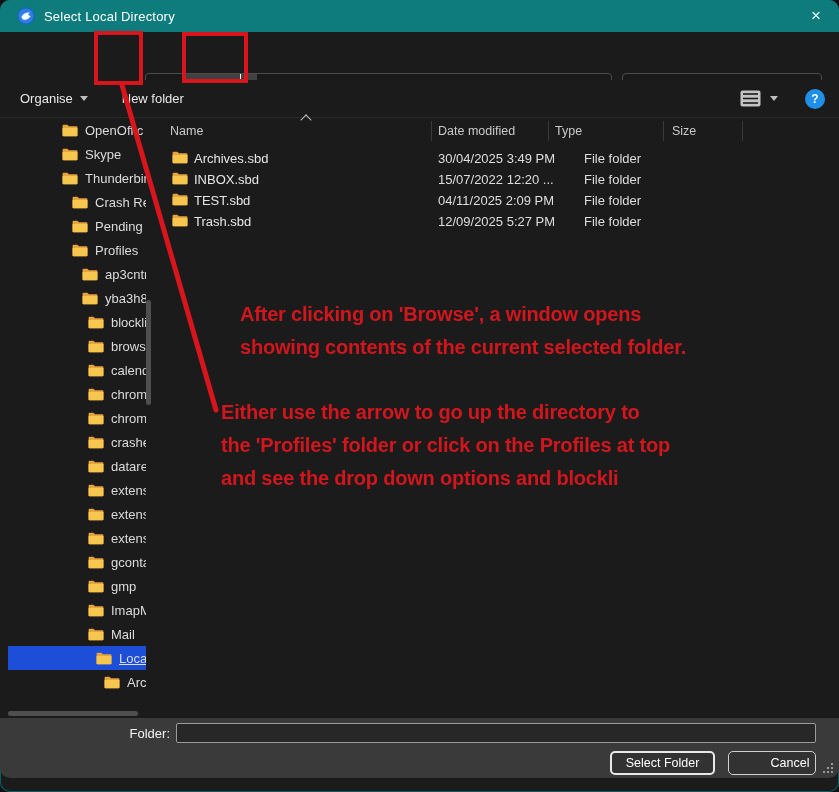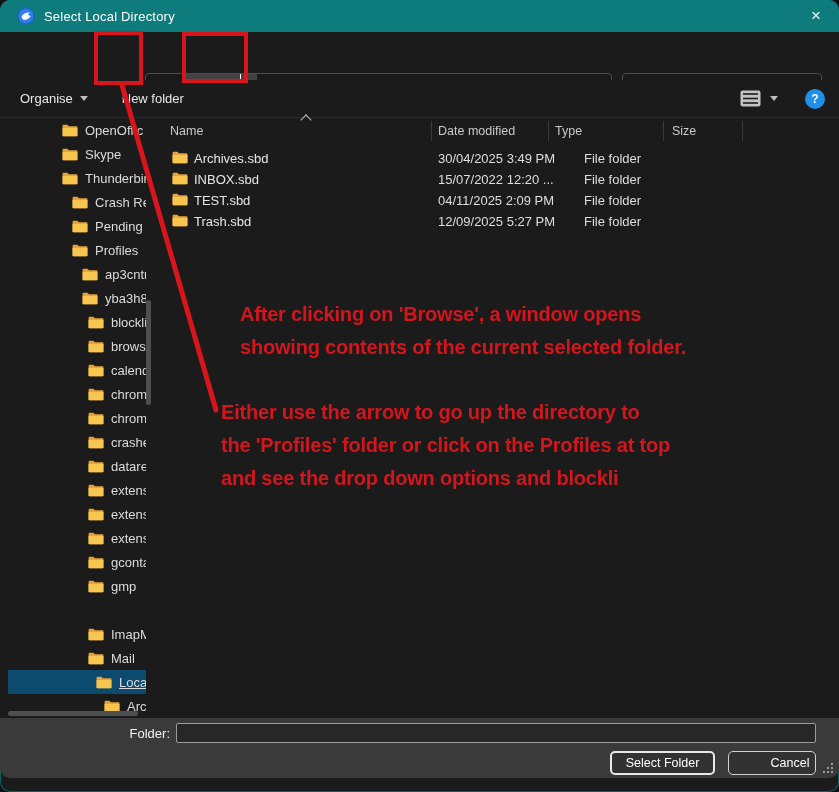--- a/index.html
+++ b/index.html
@@ -36,21 +36,21 @@
   .cmd-item{color:#e8e8e8;font-size:13px;display:flex;align-items:center;gap:7px;cursor:pointer;}
   .tri-down{width:0;height:0;border-left:4px solid transparent;border-right:4px solid transparent;border-top:5px solid #bdbdbd;}
   .cmd-right{margin-left:auto;display:flex;align-items:center;gap:9px;margin-right:14px;}
   .help-circle{width:20px;height:20px;border-radius:50%;background:#1f8fe8;color:#fff;font-size:12px;font-weight:bold;
                display:flex;align-items:center;justify-content:center;cursor:pointer;}
   
   .main{position:absolute;left:0;top:118px;width:100%;height:600px;background:#1b1b1b;}
   .tree{position:absolute;left:8px;top:0;width:138px;height:594px;overflow:hidden;}
   .tree-row{height:24px;display:flex;align-items:center;gap:7px;white-space:nowrap;overflow:hidden;color:#dcdcdc;
             font-size:13px;cursor:pointer;box-sizing:border-box;}
-  .tree-row.sel{background:#0c4a6e;text-decoration:underline;}
+  .tree-row.sel{background:#1d4ed8;text-decoration:underline;}
   .vscroll{position:absolute;left:146px;top:182px;width:5px;height:105px;background:#4f4f4f;border-radius:3px;}
   .hscroll{position:absolute;left:0px;top:593px;width:130px;height:5px;background:#4f4f4f;border-radius:3px;}
   .list{position:absolute;left:160px;top:0;right:0;height:100%;}
   .list-header{position:absolute;left:0;top:0;right:0;height:26px;color:#c9c9c9;font-size:12.5px;}
   .col-sep{position:absolute;top:3px;width:1px;height:20px;background:#3a3a3a;}
   .sort-caret{position:absolute;left:142px;top:-2px;width:7px;height:7px;border-left:1.4px solid #bdbdbd;
               border-top:1.4px solid #bdbdbd;transform:rotate(45deg);}
   .file-rows{position:absolute;left:0;top:30px;right:0;}
   .file-row{position:relative;height:21px;display:flex;align-items:center;color:#e6e6e6;font-size:13px;cursor:pointer;}
   .file-row .fname{margin-left:34px;}
@@ -340,21 +340,21 @@
         </div>
         <div class="tree-row" style="padding-left: 80px;">
           <span style="display: flex; flex: 0 0 auto;">
             <svg width="16" height="13" viewBox="0 0 17 14">
               <path d="M.5 1.8 Q.5.8 1.5.8 h4.2 l1.6 1.7 h8.2 q1 0 1 1 v8.7 q0 1-1 1 h-14 q-1 0-1-1z" fill="#e8a33d"></path>
               <path d="M.5 4.3 h16 v7.9 q0 1-1 1 h-14 q-1 0-1-1z" fill="#f7c64e"></path>
             </svg>
           </span>
           <span>gmp</span>
         </div>
-        <div class="tree-row" style="padding-left: 80px; margin-top: 24px;">
+        <div class="tree-row" style="padding-left: 80px;">
           <span style="display: flex; flex: 0 0 auto;">
             <svg width="16" height="13" viewBox="0 0 17 14">
               <path d="M.5 1.8 Q.5.8 1.5.8 h4.2 l1.6 1.7 h8.2 q1 0 1 1 v8.7 q0 1-1 1 h-14 q-1 0-1-1z" fill="#e8a33d"></path>
               <path d="M.5 4.3 h16 v7.9 q0 1-1 1 h-14 q-1 0-1-1z" fill="#f7c64e"></path>
             </svg>
           </span>
           <span>ImapM</span>
         </div>
         <div class="tree-row" style="padding-left: 80px;">
           <span style="display: flex; flex: 0 0 auto;">
@@ -375,29 +375,20 @@
           <span>Loca</span>
         </div>
         <div class="tree-row" style="padding-left: 96px;">
           <span style="display: flex; flex: 0 0 auto;">
             <svg width="16" height="13" viewBox="0 0 17 14">
               <path d="M.5 1.8 Q.5.8 1.5.8 h4.2 l1.6 1.7 h8.2 q1 0 1 1 v8.7 q0 1-1 1 h-14 q-1 0-1-1z" fill="#e8a33d"></path>
               <path d="M.5 4.3 h16 v7.9 q0 1-1 1 h-14 q-1 0-1-1z" fill="#f7c64e"></path>
             </svg>
           </span>
           <span>Arc</span>
-        </div>
-        <div class="tree-row" style="padding-left: 96px;">
-          <span style="display: flex; flex: 0 0 auto;">
-            <svg width="16" height="13" viewBox="0 0 17 14">
-              <path d="M.5 1.8 Q.5.8 1.5.8 h4.2 l1.6 1.7 h8.2 q1 0 1 1 v8.7 q0 1-1 1 h-14 q-1 0-1-1z" fill="#e8a33d"></path>
-              <path d="M.5 4.3 h16 v7.9 q0 1-1 1 h-14 q-1 0-1-1z" fill="#f7c64e"></path>
-            </svg>
-          </span>
-          <span>INB</span>
         </div>
       </div>
     <div class="vscroll"></div>
     <div class="hscroll" style="left:8px;"></div>
 
     <div class="list">
       <div class="list-header">
         <span class="sort-caret"></span>
         <span style="position:absolute;left:10px;top:6px;">Name</span>
         <span style="position:absolute;left:278px;top:6px;">Date modified</span>

